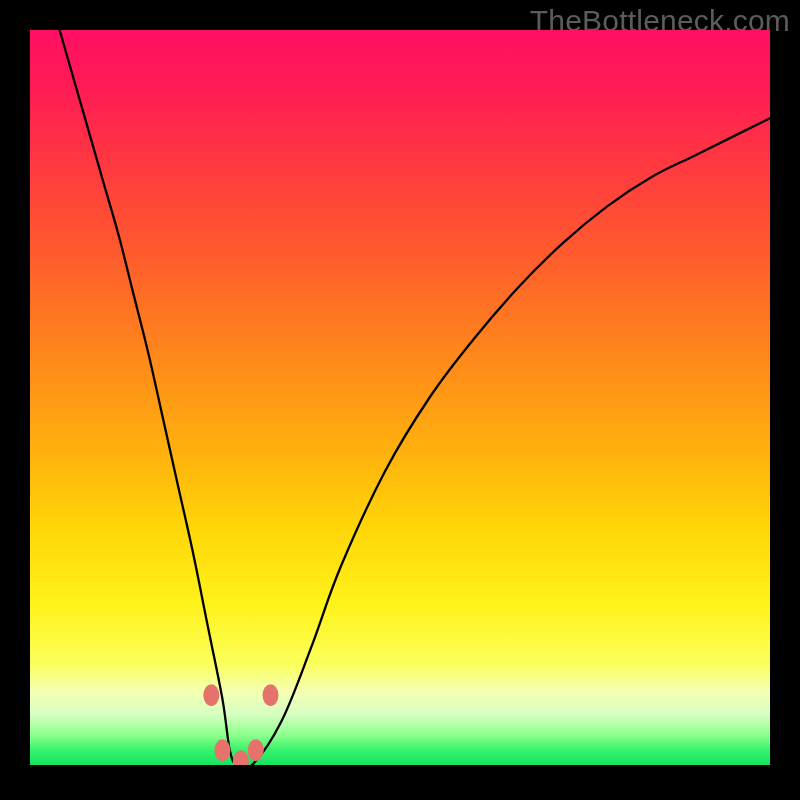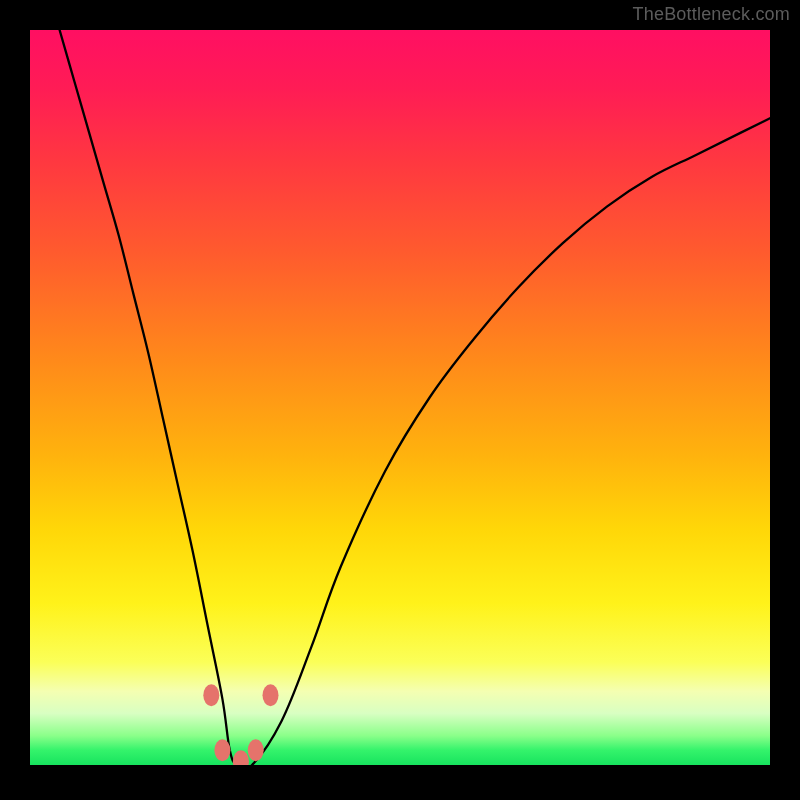--- a/index.html
+++ b/index.html
@@ -49,21 +49,21 @@
     top: 0;
     width: 740px;
     height: 735px;
     pointer-events: none;
   }
   .watermark {
     position: absolute;
     top: 4px;
     right: 10px;
     color: #5c5c5c;
-    font-size: 18px;
+    font-size: 30px;
     letter-spacing: 0.2px;
     font-weight: 400;
     user-select: none;
   }
 </style>
 </head>
 <body>
 
 <div class="stage">
   <div class="watermark">TheBottleneck.com</div>

